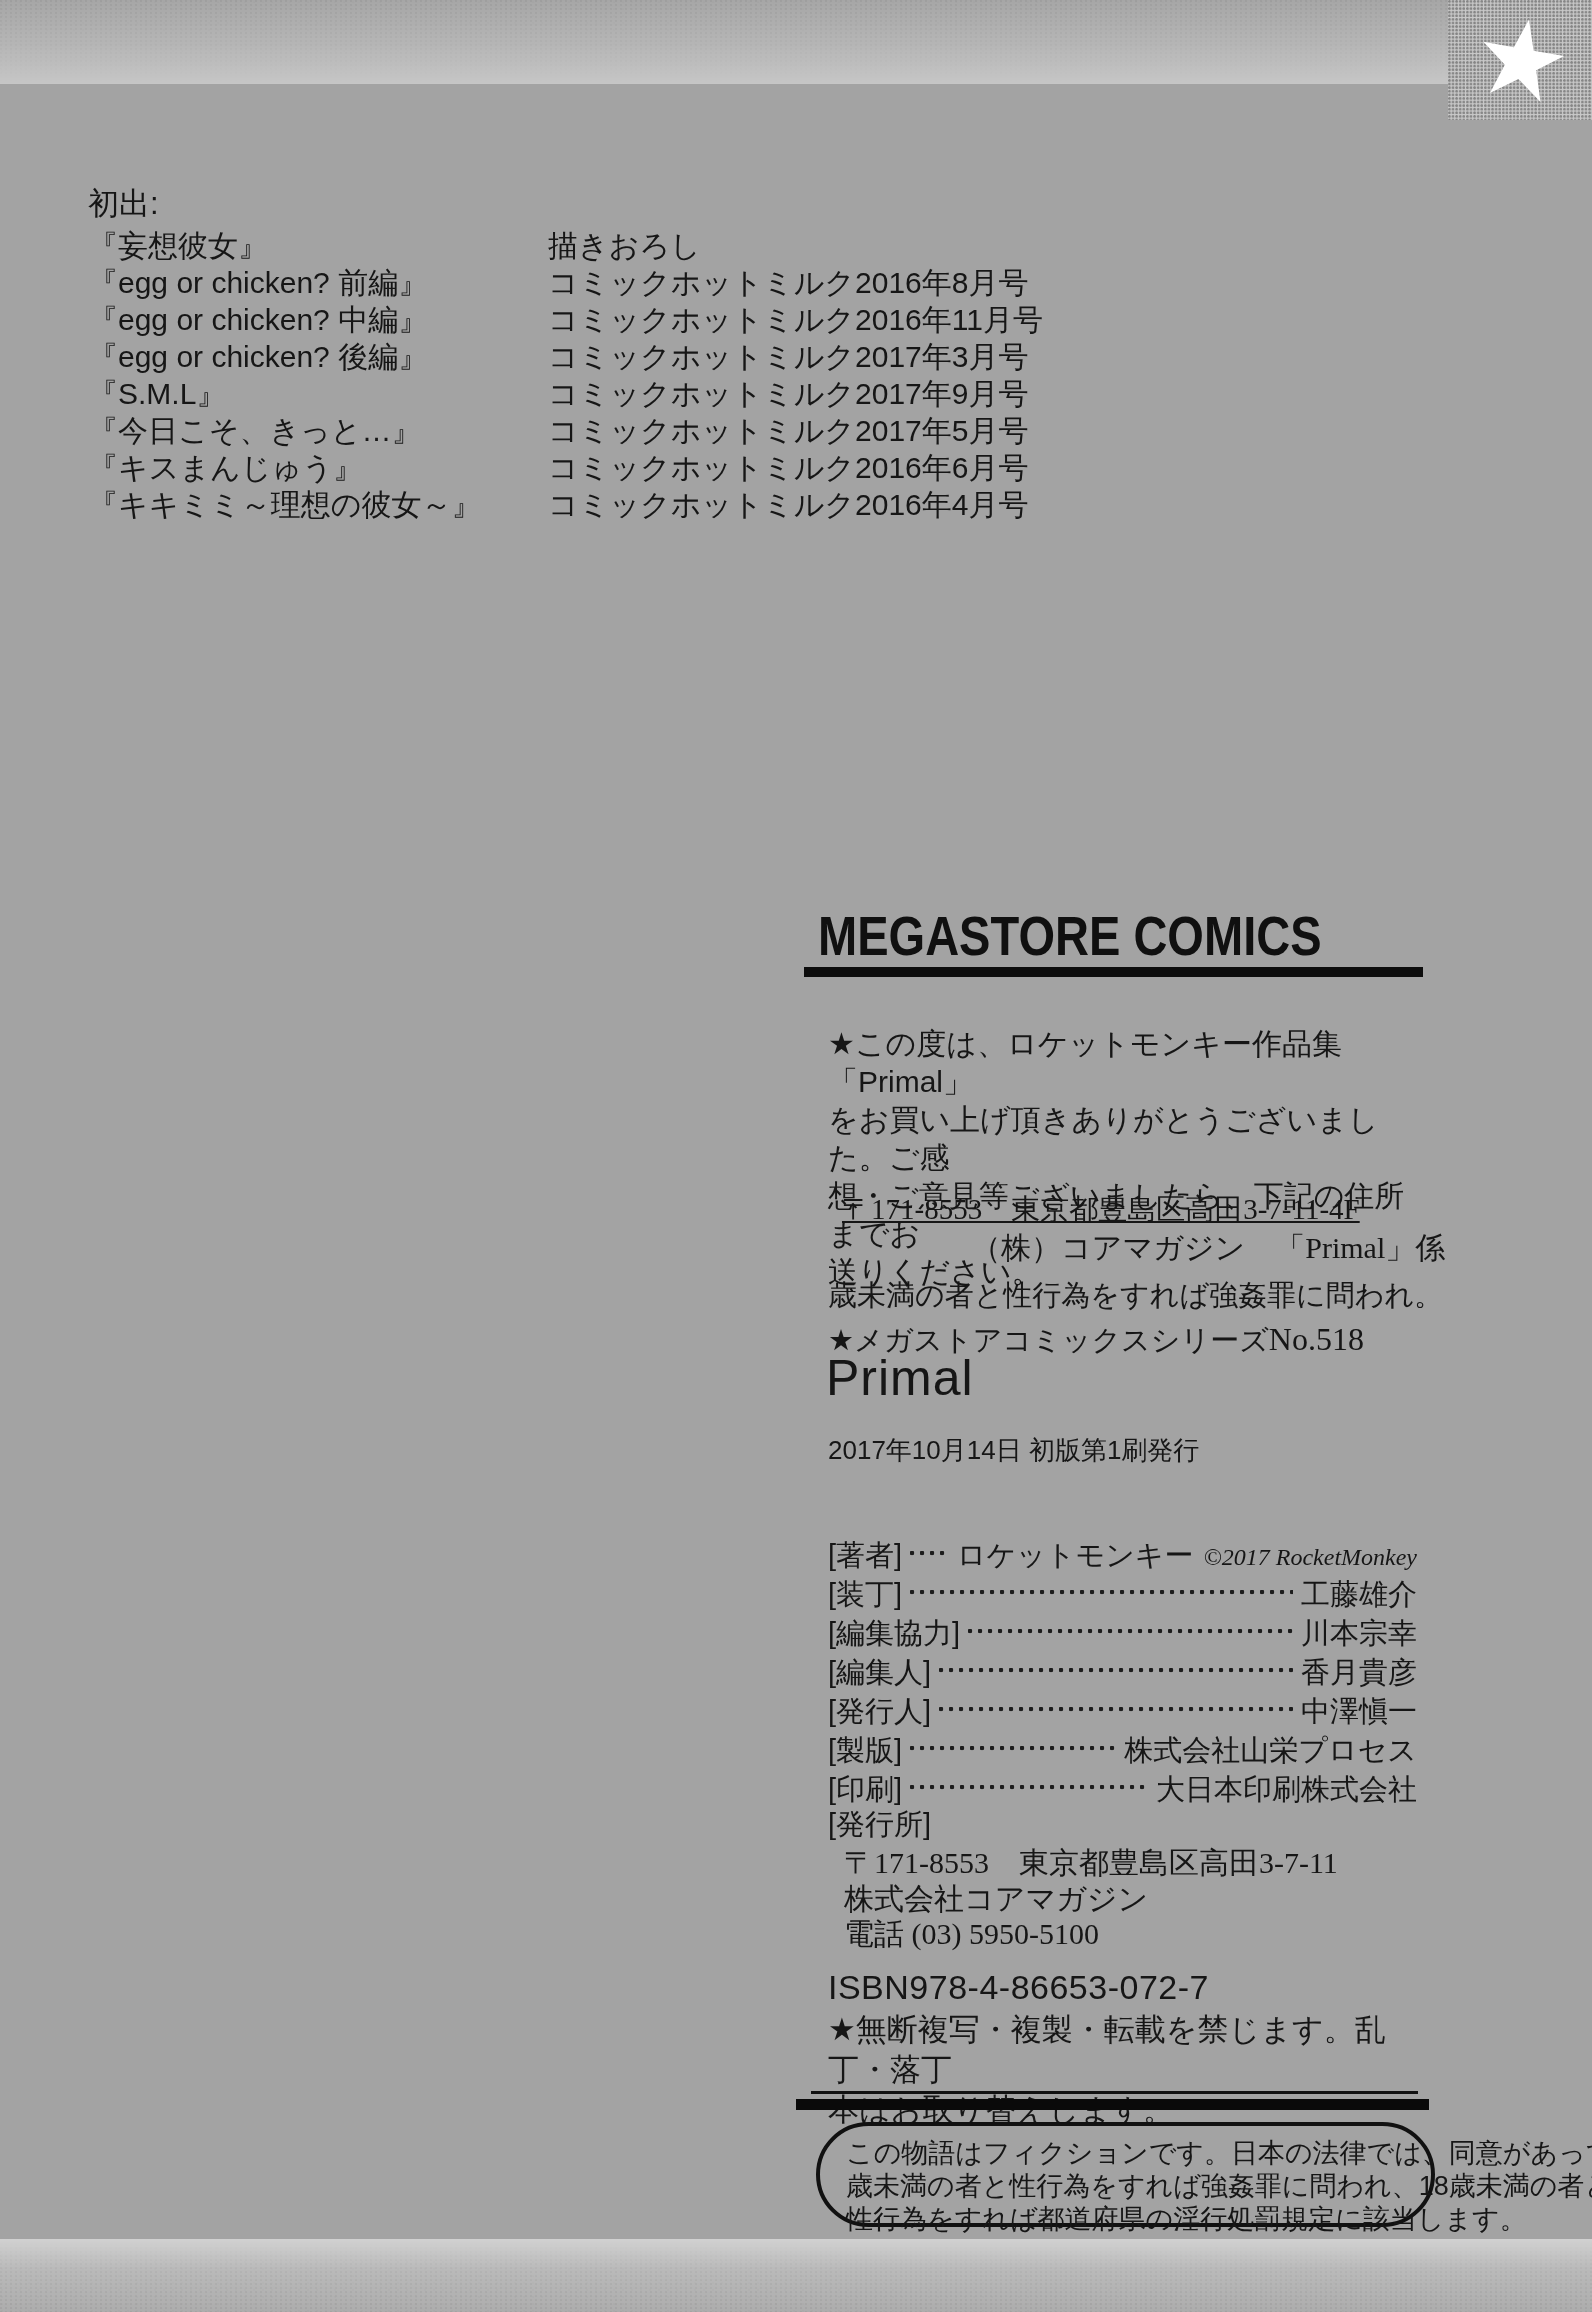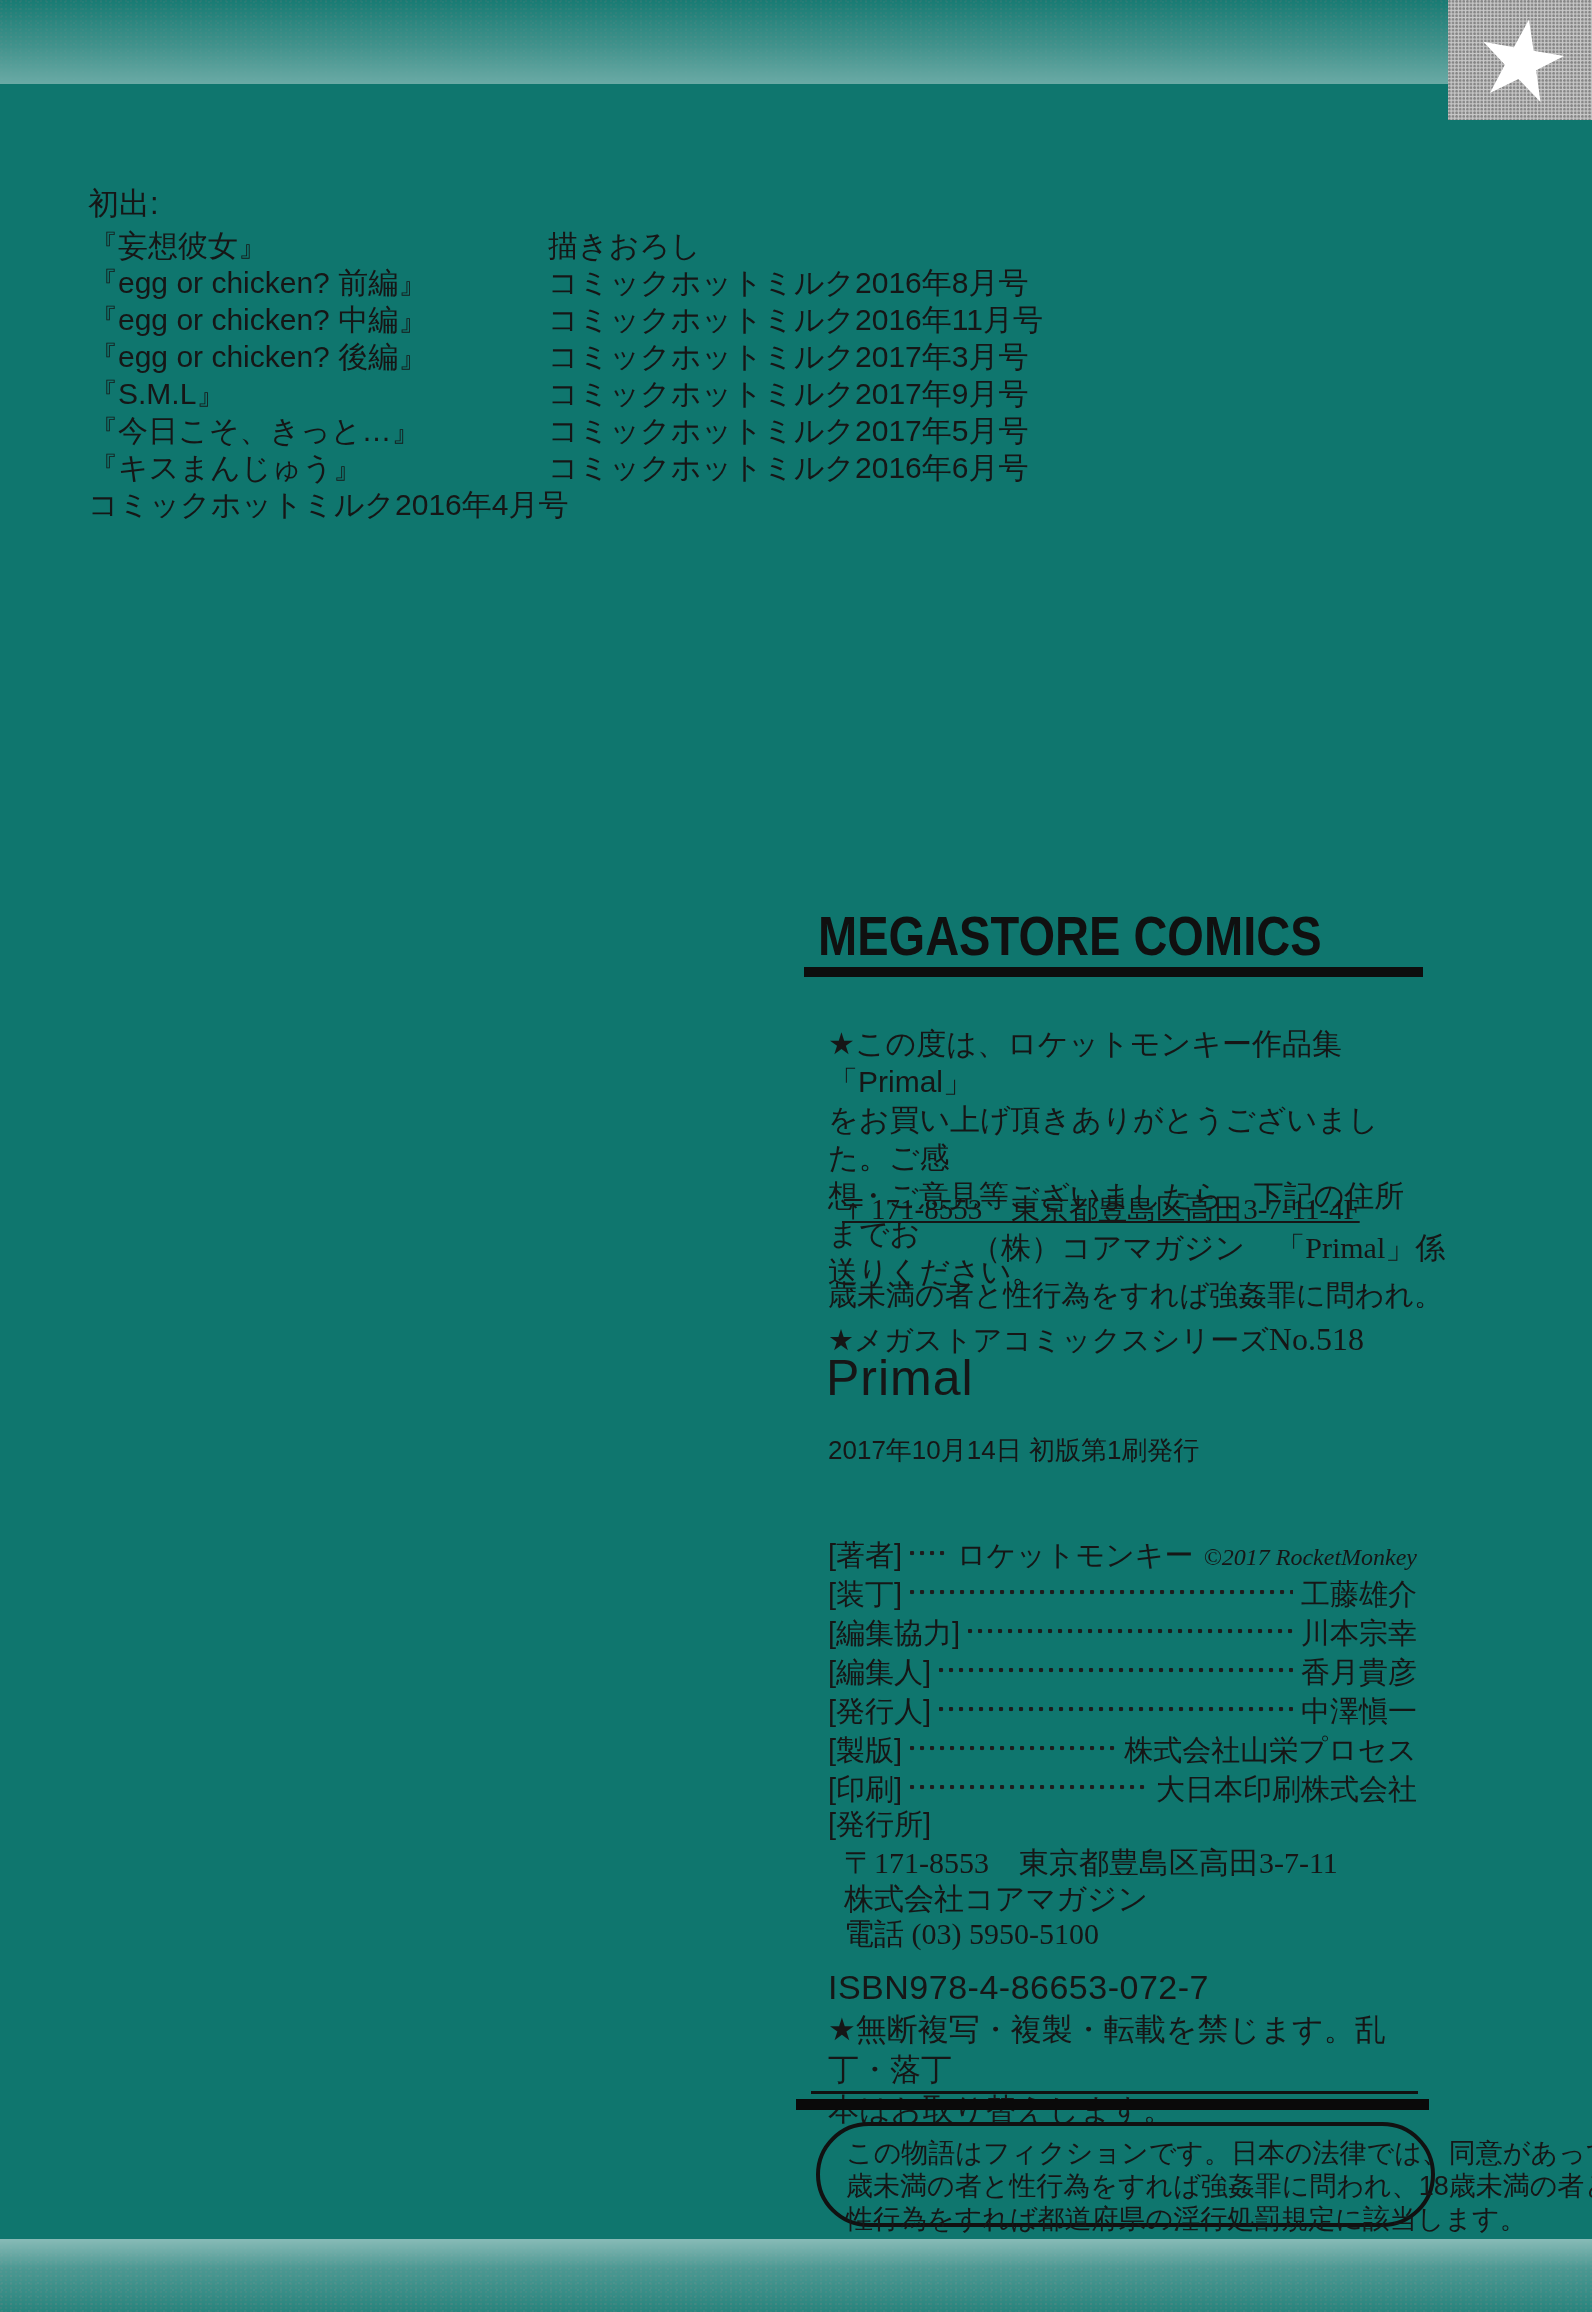--- a/index.html
+++ b/index.html
@@ -1,18 +1,18 @@
 <!DOCTYPE html>
 <html><head>
 <meta charset="utf-8">
 <style>
   html,body{margin:0;padding:0;background:#e8e8e8;}
   .page{
     position:relative;width:1592px;height:2312px;margin:0 auto;
-    background:#0f766e;color:#161616;overflow:hidden;
+    background:#a3a3a3;color:#161616;overflow:hidden;
     font-family:"Liberation Sans","DejaVu Sans",sans-serif;
   }
   
   .noise{
     position:absolute;left:0;width:1592px;pointer-events:none;
     background-image:
       radial-gradient(circle at 1px 1px, rgba(110,110,110,.45) 1px, transparent 1.4px),
       radial-gradient(circle at 2px 2px, rgba(140,140,140,.30) 1px, transparent 1.4px);
     background-size:5px 4px,9px 7px;
   }
@@ -117,20 +117,21 @@
     </div>
     <div class="pubrow">
       <span class="t">『今日こそ、きっと…』</span>
       <span class="s">コミックホットミルク2017年5月号</span>
     </div>
     <div class="pubrow">
       <span class="t">『キスまんじゅう』</span>
       <span class="s">コミックホットミルク2016年6月号</span>
     </div>
     <div class="pubrow">
+      <span class="t">『キキミミ～理想の彼女～』</span>
       <span class="s">コミックホットミルク2016年4月号</span>
     </div>
   </div>
 
   <div class="brand">MEGASTORE COMICS</div>
   <div class="brand-rule"></div>
 
   <div class="thanks">
     <div>★この度は、ロケットモンキー作品集「Primal」</div>
     <div>をお買い上げ頂きありがとうございました。ご感</div>

